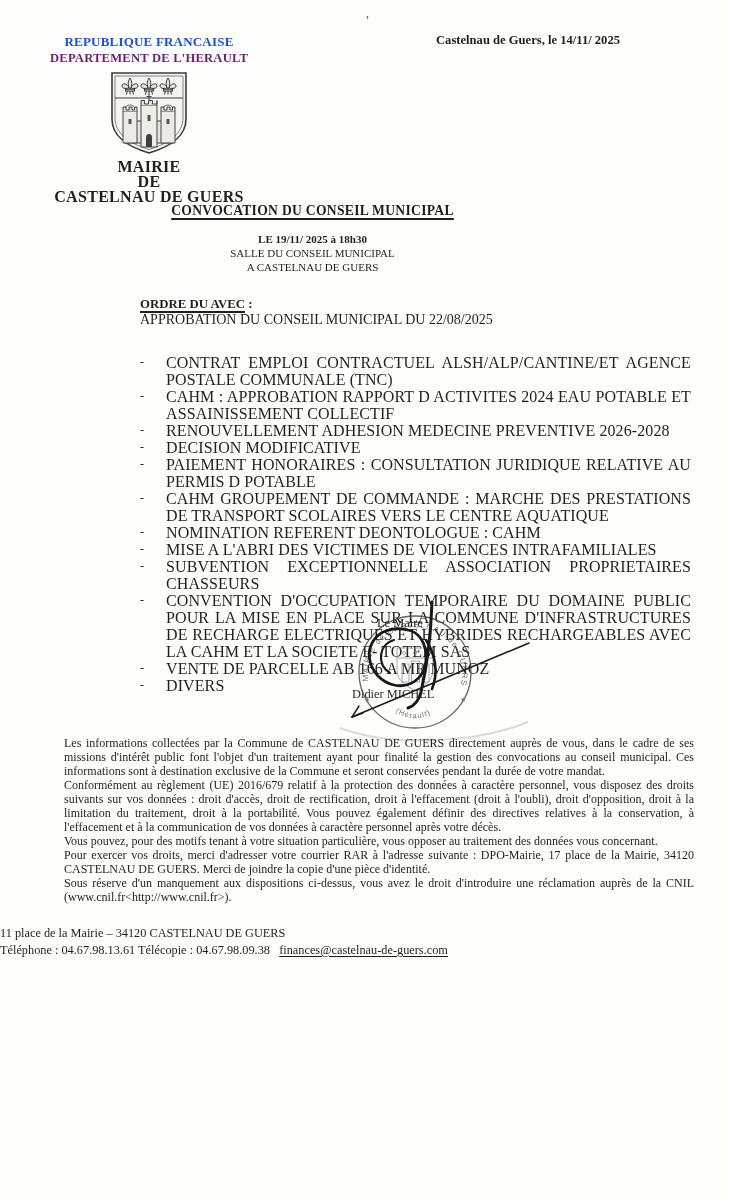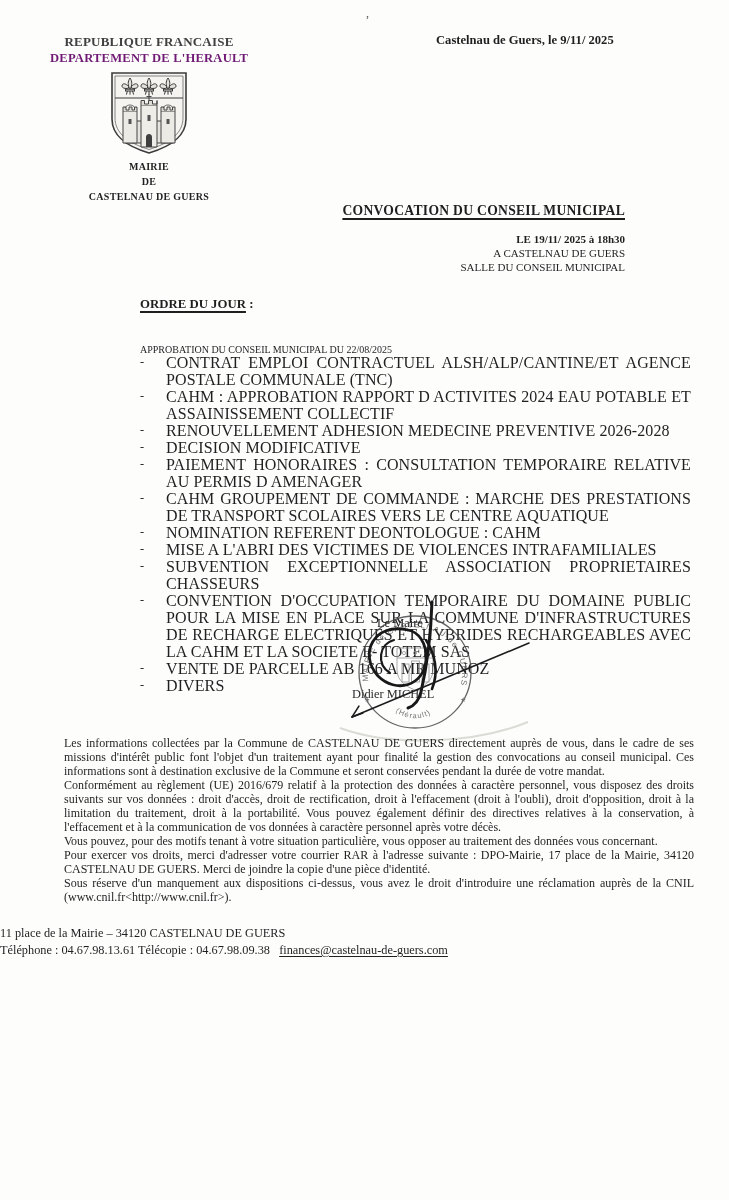--- a/index.html
+++ b/index.html
@@ -9,39 +9,39 @@
     font-family:"Liberation Serif", serif;
     color:#1f1f1f;
     position:relative;
     -webkit-font-smoothing:antialiased;
   }
   .abs{position:absolute;}
 
   
   .stray-mark{left:366px;top:6px;font-size:12px;color:#555;}
   .header-left{left:36px;top:34px;width:226px;text-align:center;line-height:16px;}
-  .hdr-line{font-weight:bold;font-size:13px;letter-spacing:.2px;color:#404040;}
+  .hdr-line{font-weight:bold;font-size:13px;letter-spacing:.2px;color:#1d4ed8;}
   .hdr-line2{font-weight:bold;font-size:12.6px;letter-spacing:.2px;color:#701a75;}
   .arms-wrap{margin:3px auto 2px auto;width:92px;height:88px;}
-  .mairie-block{line-height:15px;font-weight:bold;font-size:10px;letter-spacing:.3px;}
+  .mairie-block{line-height:15px;font-weight:bold;font-size:16px;letter-spacing:.3px;}
   .date-line{left:436px;top:33px;font-weight:bold;font-size:12.6px;}
 
   
-  .title-block{top:201px;left:0;width:625px;text-align:right;}
+  .title-block{top:201px;left:0;width:625px;text-align:center;}
   .doc-title{
     display:inline-block;font-weight:bold;font-size:13.6px;letter-spacing:.3px;
     text-decoration:underline;text-underline-offset:3px;text-decoration-thickness:1.5px;
   }
   .subtitle-block{margin-top:13px;line-height:14.2px;font-size:11px;}
   .subtitle-bold{font-weight:bold;}
 
   
   .ordre{left:140px;top:297px;font-weight:bold;font-size:12.8px;}
   .ordre .u{text-decoration:underline;text-underline-offset:3px;text-decoration-thickness:1.5px;}
-  .approbation{left:140px;top:344px;font-size:10px;}
+  .approbation{left:140px;top:312px;font-size:14px;}
   .agenda-list{left:140px;top:354px;width:551px;}
   .agenda-item{display:flex;}
   .agenda-dash{width:26px;flex:none;font-size:12.3px;line-height:14.6px;}
   .agenda-text{flex:1;text-align:justify;font-size:16px;line-height:17px;letter-spacing:.1px;}
 
   
   .le-maire{left:377px;top:604px;font-size:12.4px;margin-top:12px;}
   .didier{left:352px;top:687px;font-size:12.4px;color:#2a2a2a;}
   .sig-svg{left:322px;top:596px;}
 
@@ -120,33 +120,33 @@
     </svg>
   </div>
 
   <div class="mairie-block">
     <div>MAIRIE</div>
     <div>DE</div>
     <div>CASTELNAU DE GUERS</div>
   </div>
 </div>
 
-<div class="abs date-line">Castelnau de Guers, le 9/11/ 2025</div>
+<div class="abs date-line">Castelnau de Guers, le 14/11/ 2025</div>
 
 <div class="abs title-block">
   <span class="doc-title">CONVOCATION DU CONSEIL MUNICIPAL</span>
   <div class="subtitle-block">
     <div class="subtitle-bold">LE 19/11/ 2025 à 18h30</div>
+    <div>SALLE DU CONSEIL MUNICIPAL</div>
     <div>A CASTELNAU DE GUERS</div>
-    <div>SALLE DU CONSEIL MUNICIPAL</div>
   </div>
 </div>
 
 <div class="abs ordre">
-  <span class="u">ORDRE DU JOUR</span><span> :</span>
+  <span class="u">ORDRE DU AVEC</span><span> :</span>
 </div>
 
 <div class="abs approbation">APPROBATION DU CONSEIL MUNICIPAL DU 22/08/2025</div>
 
 <div class="abs agenda-list">
   <div class="agenda-item">
     <span class="agenda-dash">-</span>
     <span class="agenda-text">CONTRAT EMPLOI CONTRACTUEL ALSH/ALP/CANTINE/ET AGENCE POSTALE COMMUNALE (TNC)</span>
   </div>
   <div class="agenda-item">
@@ -156,21 +156,21 @@
   <div class="agenda-item">
     <span class="agenda-dash">-</span>
     <span class="agenda-text">RENOUVELLEMENT ADHESION MEDECINE PREVENTIVE 2026-2028</span>
   </div>
   <div class="agenda-item">
     <span class="agenda-dash">-</span>
     <span class="agenda-text">DECISION MODIFICATIVE</span>
   </div>
   <div class="agenda-item">
     <span class="agenda-dash">-</span>
-    <span class="agenda-text">PAIEMENT HONORAIRES : CONSULTATION TEMPORAIRE RELATIVE AU PERMIS D AMENAGER</span>
+    <span class="agenda-text">PAIEMENT HONORAIRES : CONSULTATION JURIDIQUE RELATIVE AU PERMIS D POTABLE</span>
   </div>
   <div class="agenda-item">
     <span class="agenda-dash">-</span>
     <span class="agenda-text">CAHM GROUPEMENT DE COMMANDE : MARCHE DES PRESTATIONS DE TRANSPORT SCOLAIRES VERS LE CENTRE AQUATIQUE</span>
   </div>
   <div class="agenda-item">
     <span class="agenda-dash">-</span>
     <span class="agenda-text">NOMINATION REFERENT DEONTOLOGUE : CAHM</span>
   </div>
   <div class="agenda-item">

